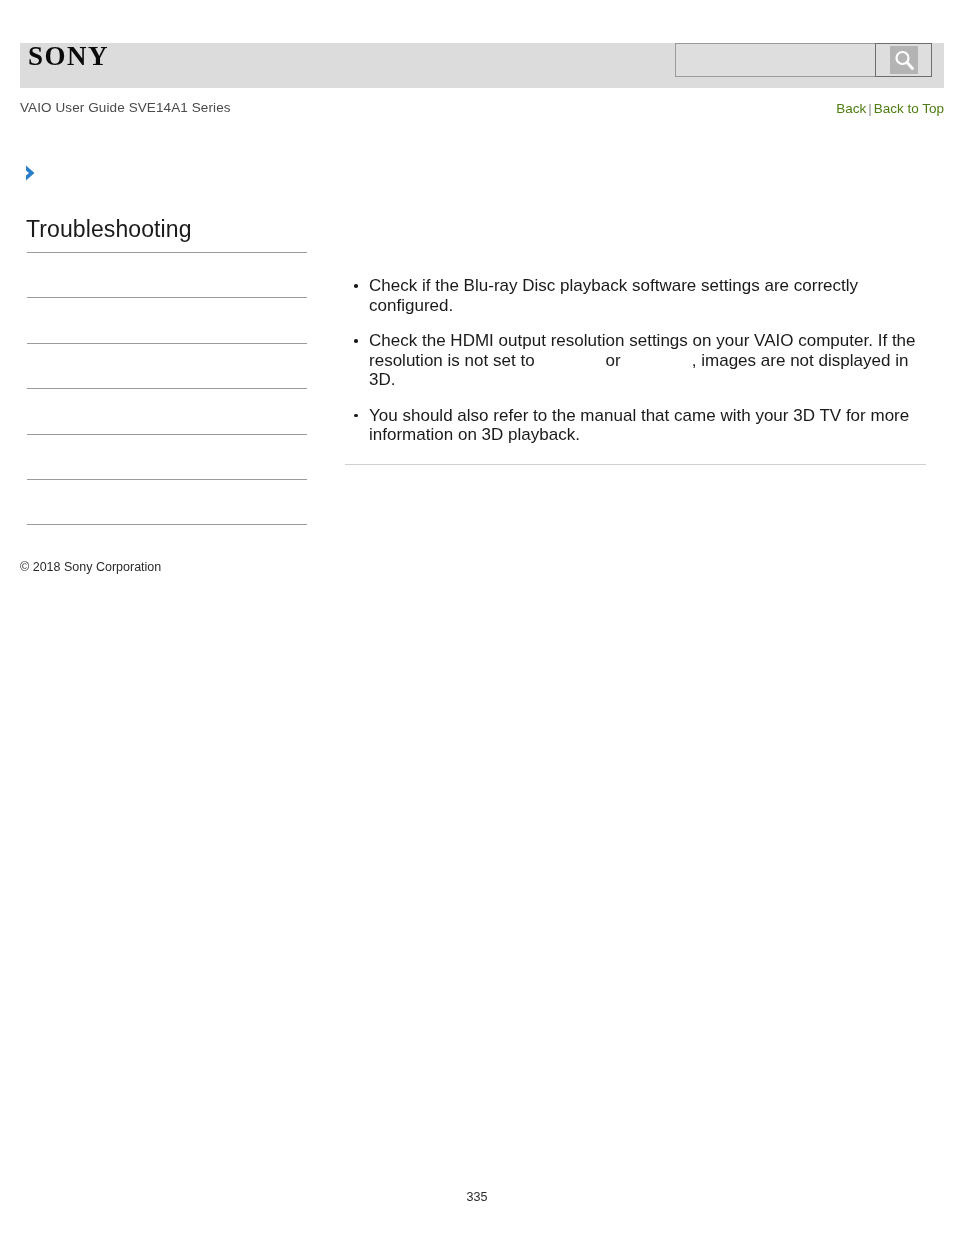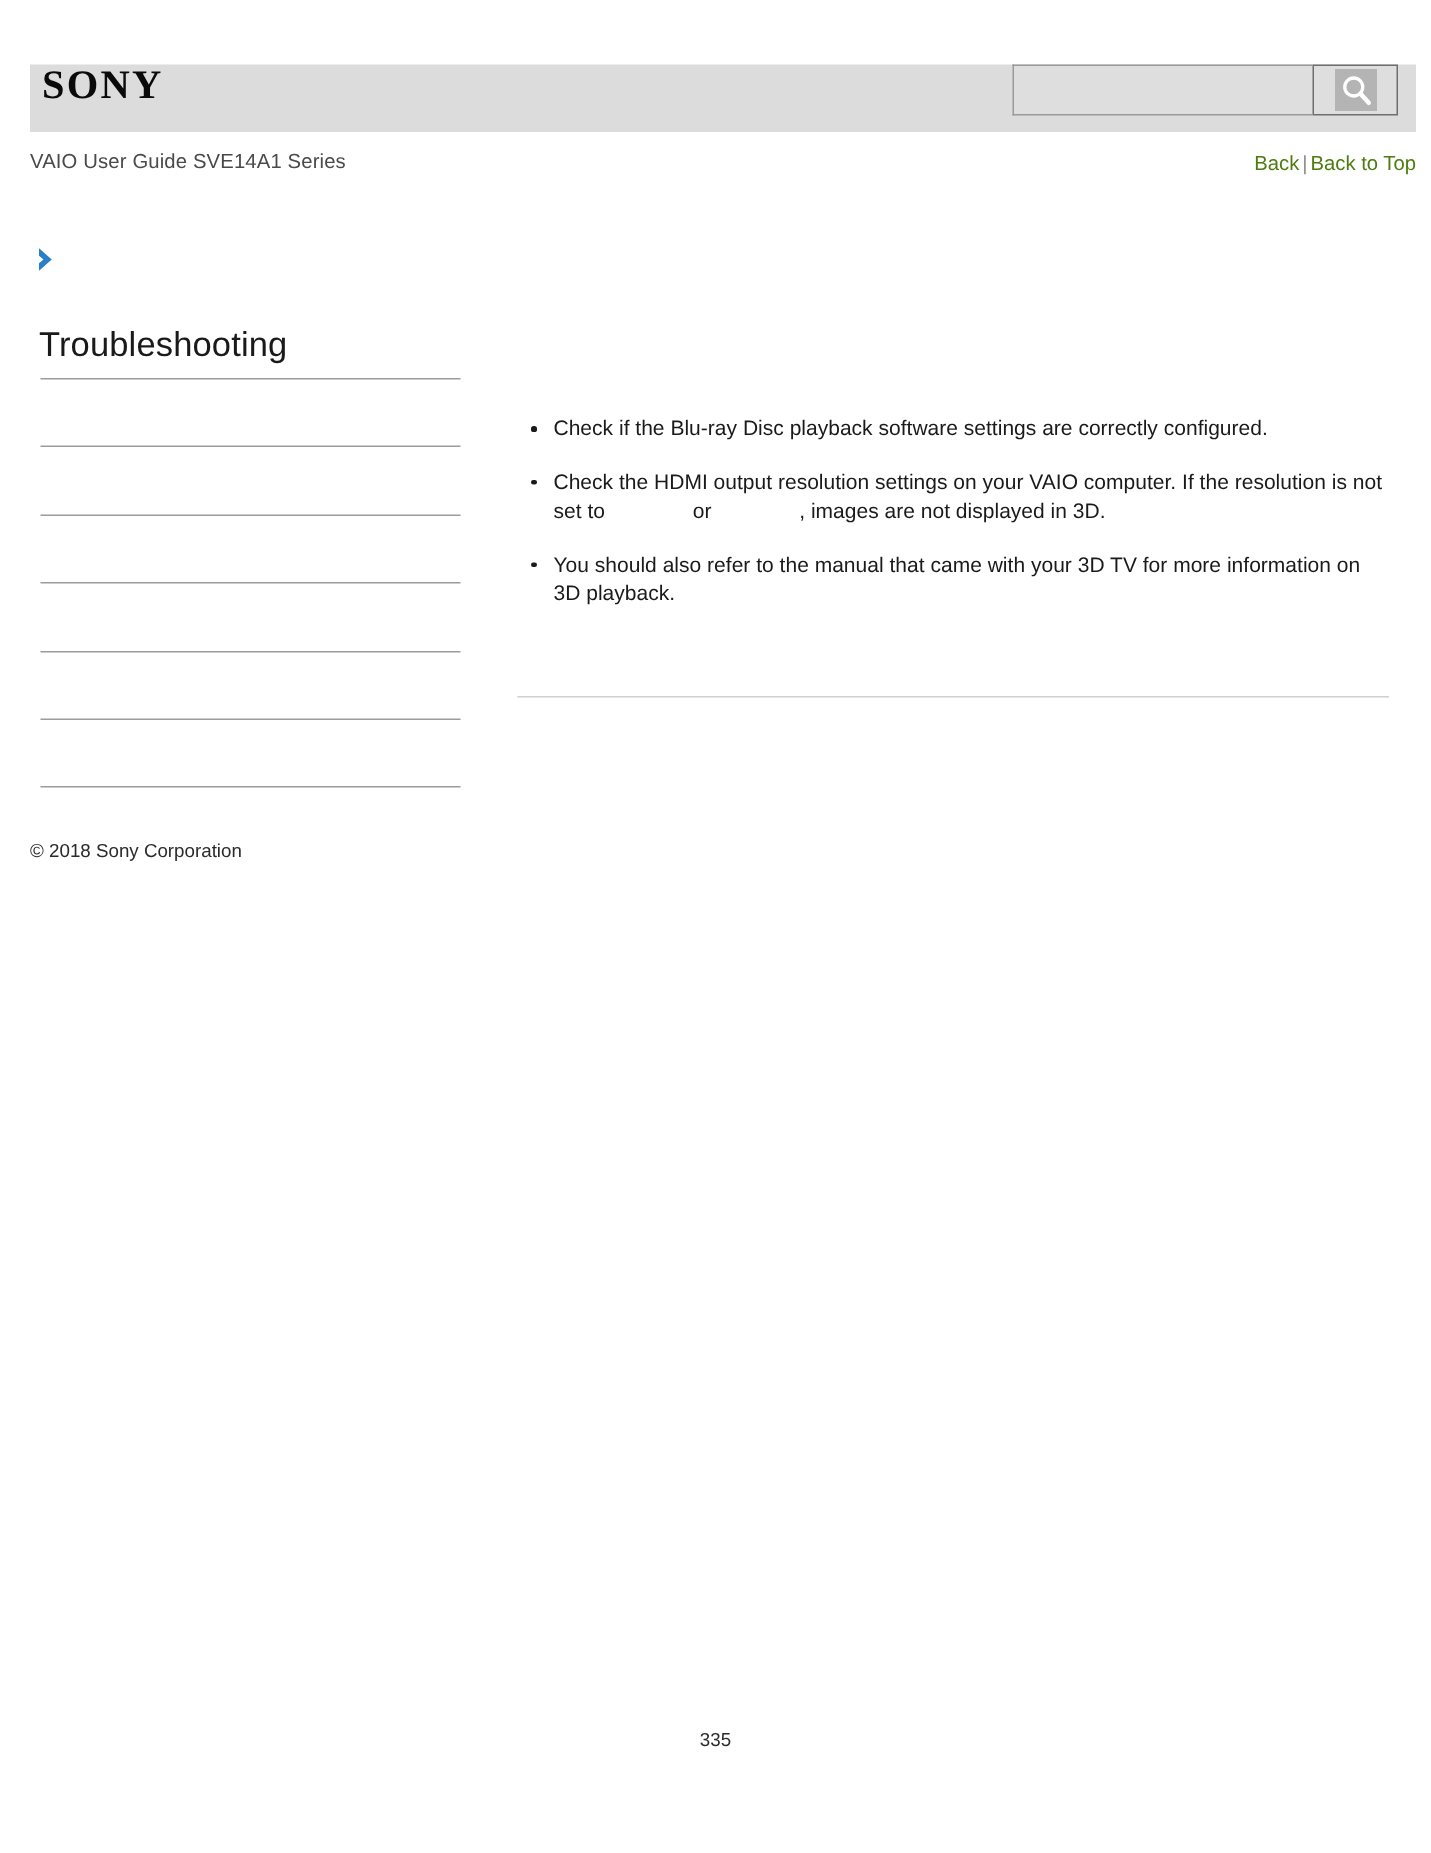--- a/index.html
+++ b/index.html
@@ -176,21 +176,21 @@
   }
   .bullet-list {
     margin: 0;
     padding: 0;
     list-style: none;
   }
   .bullet-list li {
     position: relative;
     padding-left: 24px;
     margin-bottom: 16px;
-    font-size: 14px;
+    font-size: 17px;
     line-height: 19.5px;
     color: #1a1a1a;
     letter-spacing: 0.01px;
   }
   .bullet-list li:last-child { margin-bottom: 0; }
   .bullet-list li::before {
     content: "";
     position: absolute;
     left: 9px;
     top: 8px;
@@ -209,21 +209,21 @@
     top: 464px;
     width: 581px;
     height: 1px;
     background: #d0d0d0;
   }
 
   
   .page-number {
     position: absolute;
     left: 0;
-    top: 1153px;
+    top: 1190px;
     width: 954px;
     text-align: center;
     font-size: 12.5px;
     color: #2b2b2b;
   }
 </style>
 </head>
 <body>
 
 <div class="header-band">

